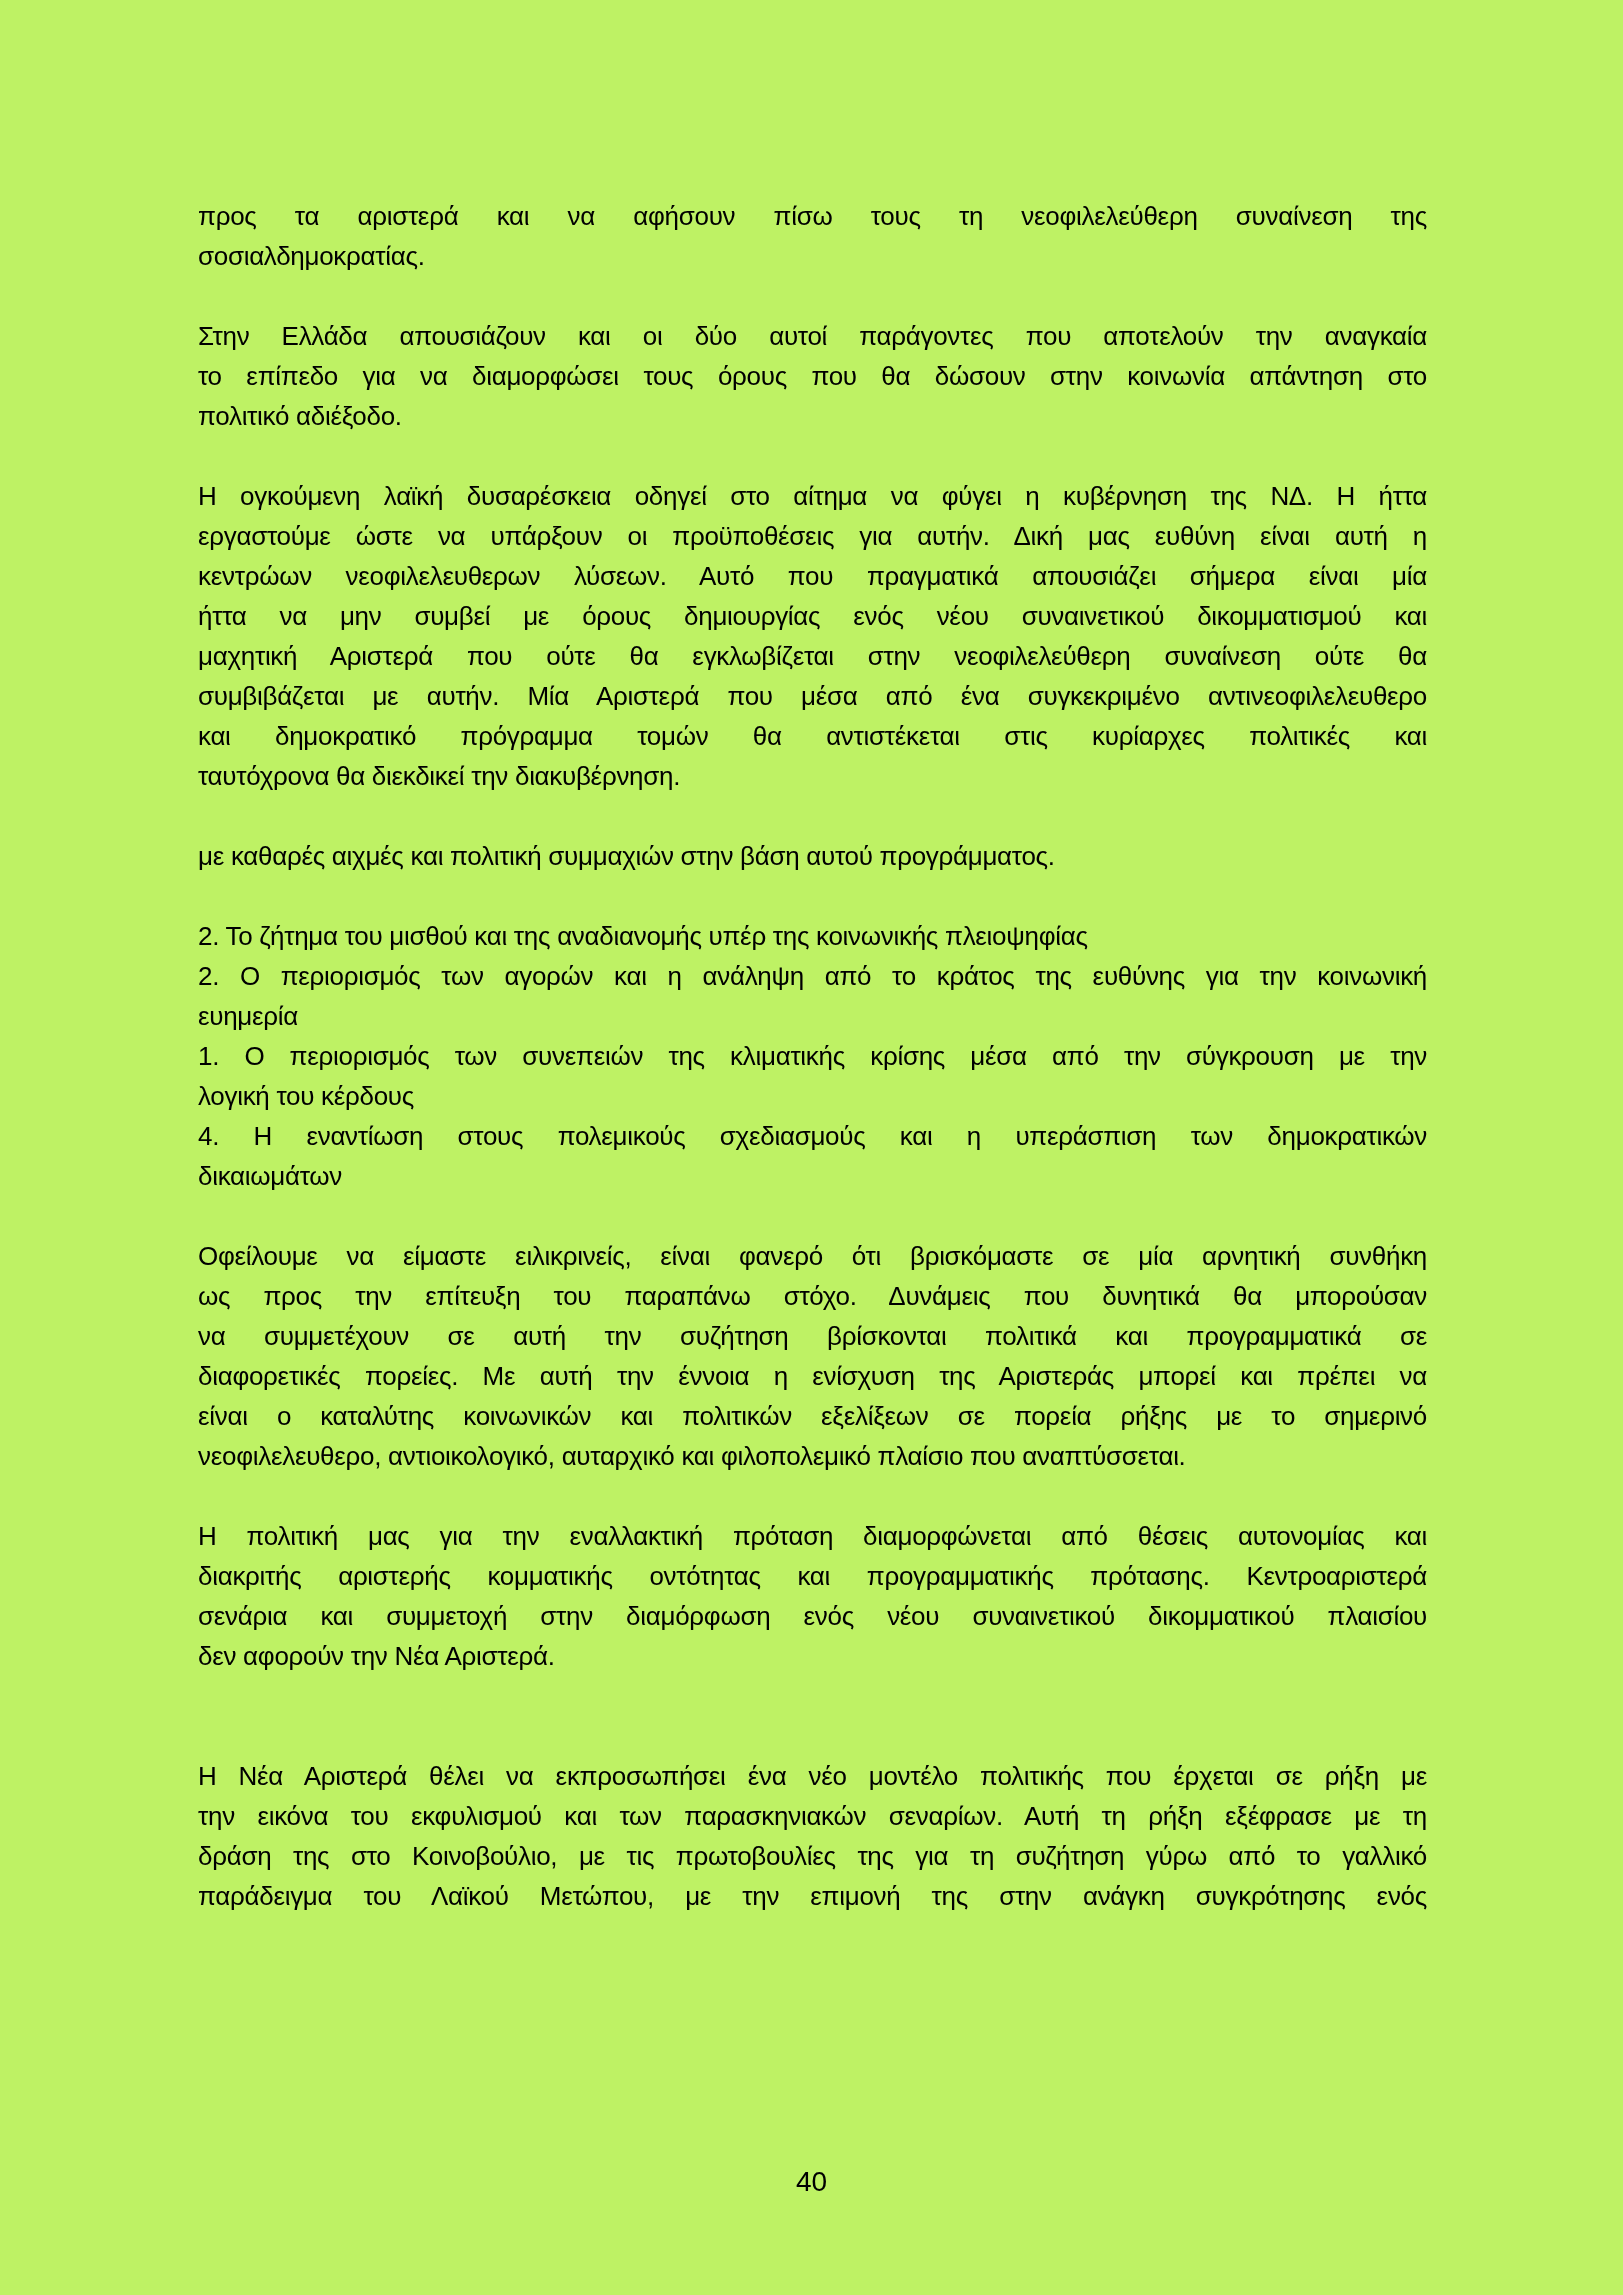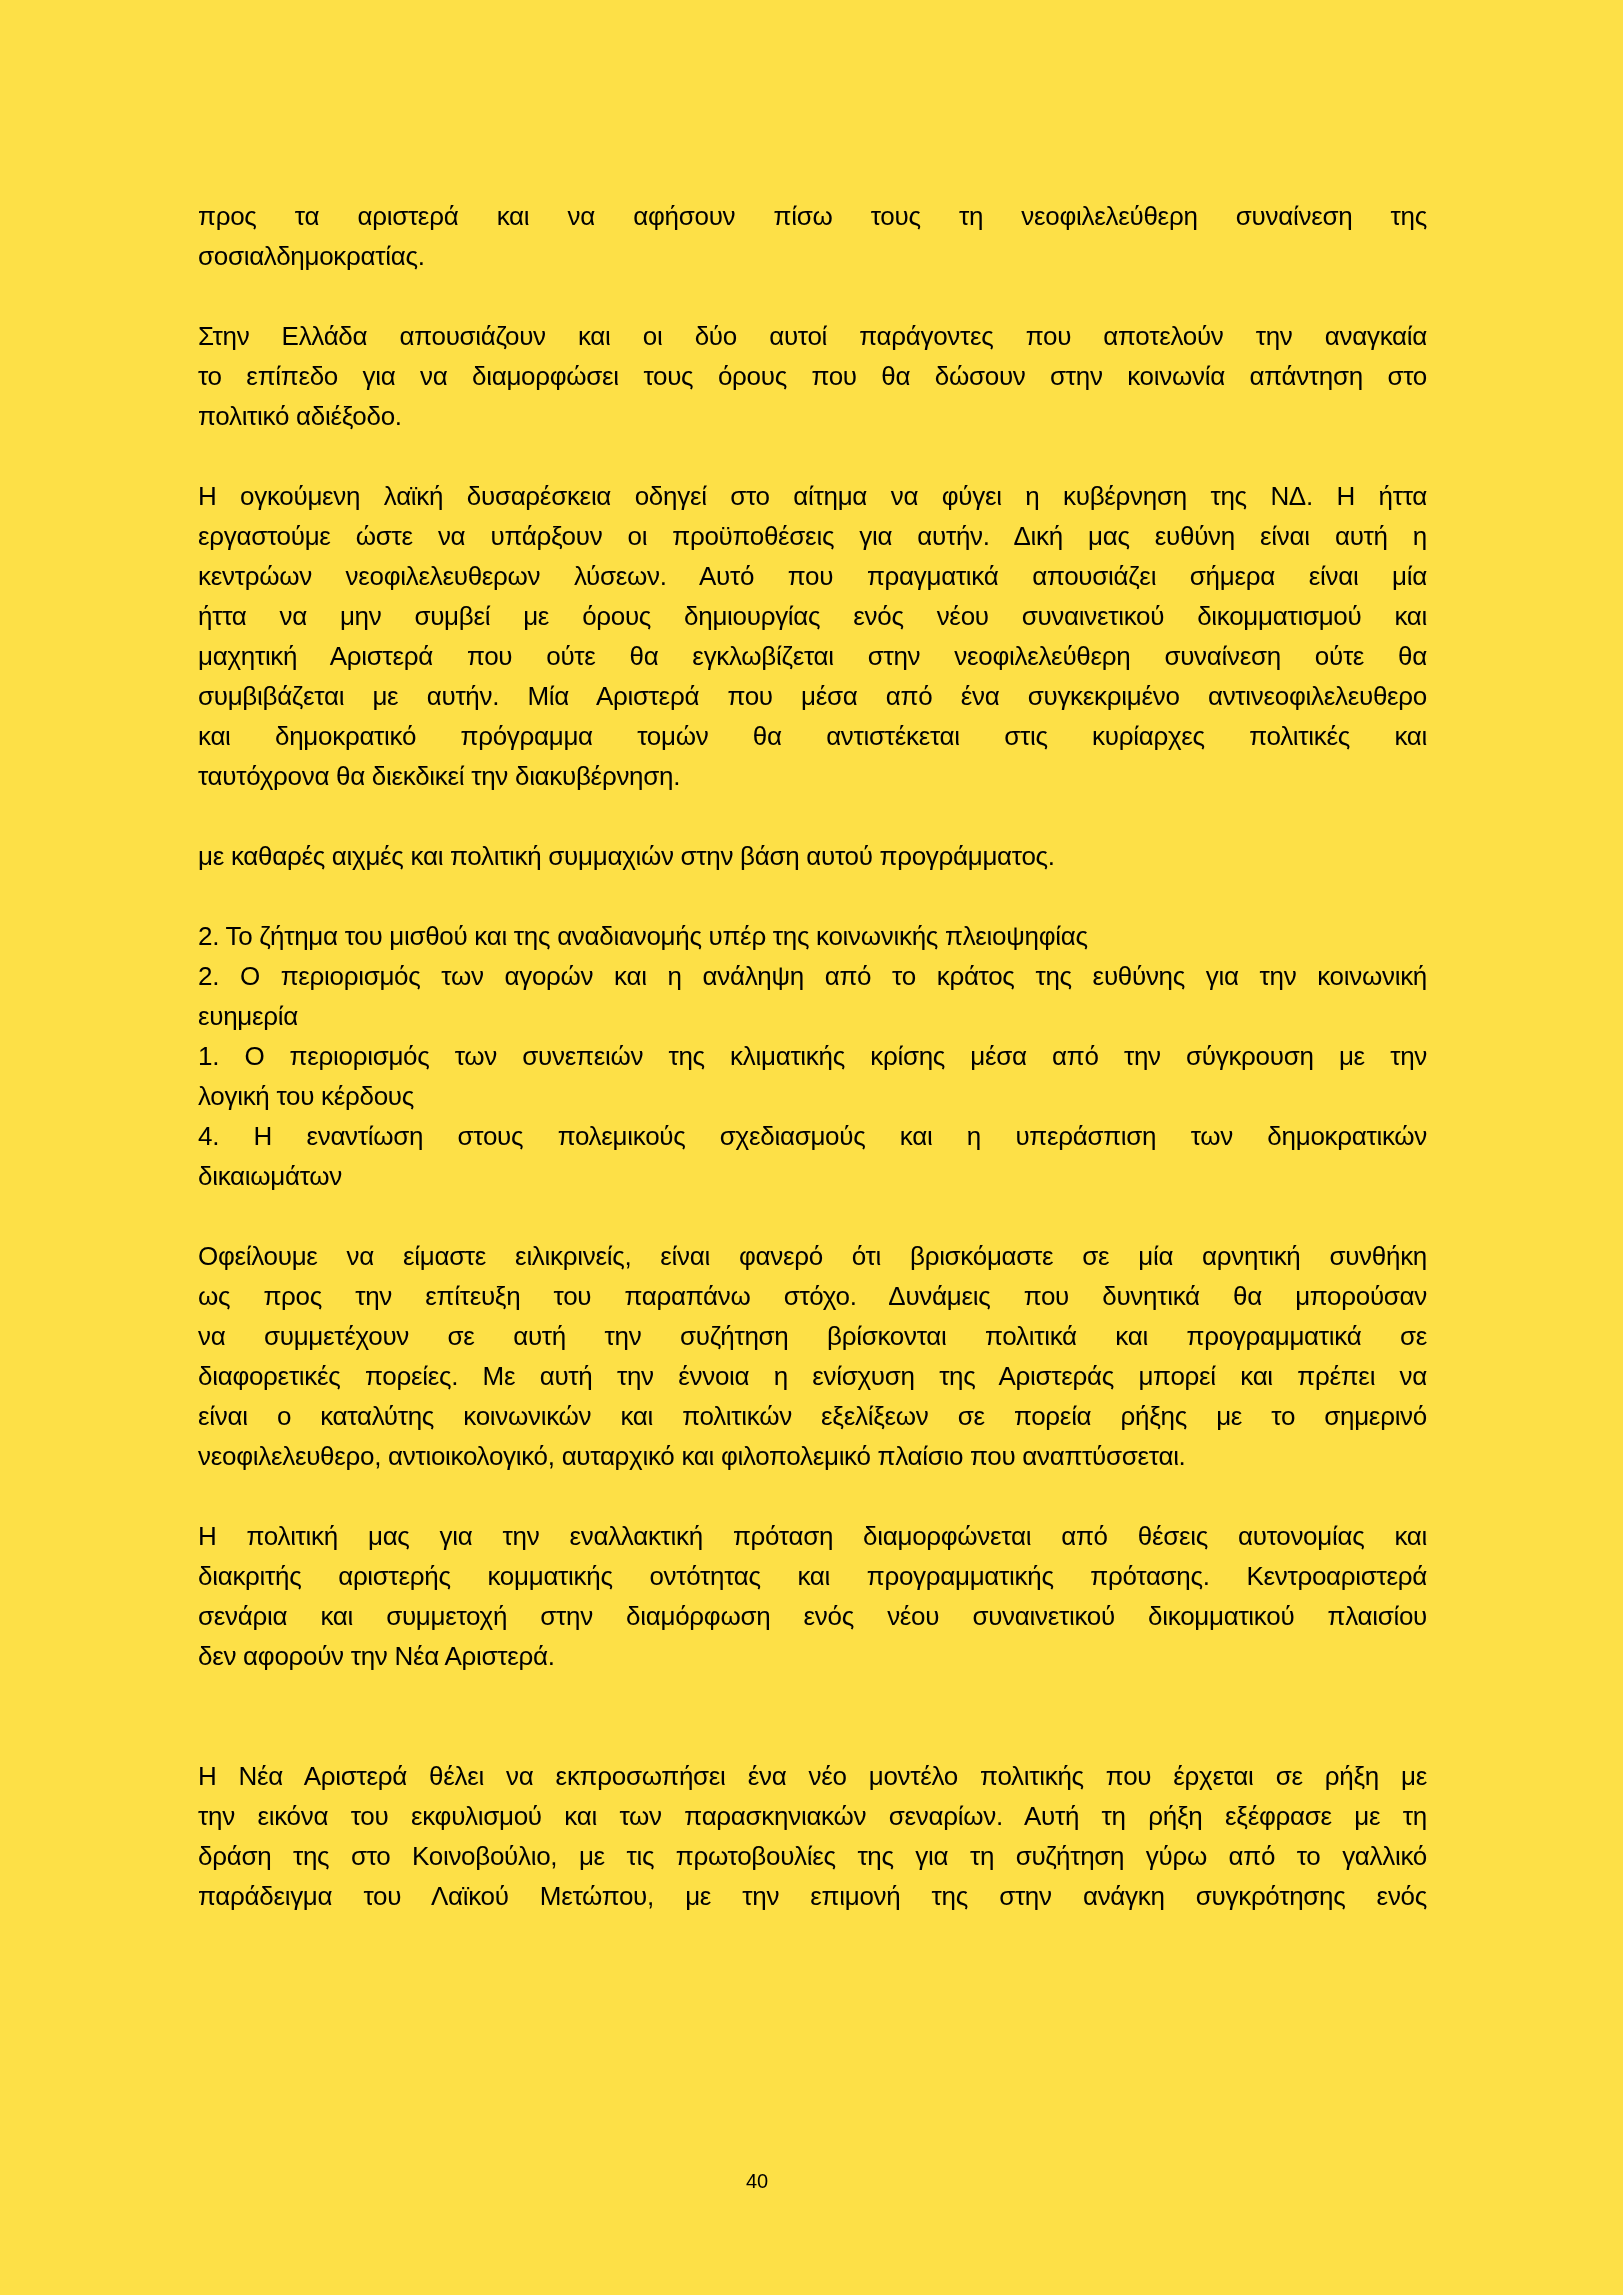--- a/index.html
+++ b/index.html
@@ -12,21 +12,21 @@
     height: 2295px;
     position: relative;
     overflow: hidden;
     font-family: "Liberation Sans", "DejaVu Sans", sans-serif;
     color: #000000;
   }
   .page {
     position: absolute;
     left: 0; top: 0;
     width: 1623px; height: 2295px;
-    background: #fde047;
+    background: #bef264;
   }
   .text-block {
     position: absolute;
     left: 198px;
     top: 196px;
     width: 1229px;
     font-size: 26px;
     line-height: 40px;
     letter-spacing: -0.3px;
   }
@@ -43,22 +43,22 @@
     white-space: normal;
     overflow: hidden;
   }
   .gap1 { height: 40px; }
   .gap2 { height: 80px; }
   .page-number {
     position: absolute;
     left: 746px;
     width: 131px;
     top: 2163px;
-    text-align: left;
-    font-size: 20px;
+    text-align: center;
+    font-size: 28px;
     line-height: 37px;
   }
 </style>
 </head>
 <body>
 
 <div class="page">
   <div class="text-block">
 
     <div class="para">

